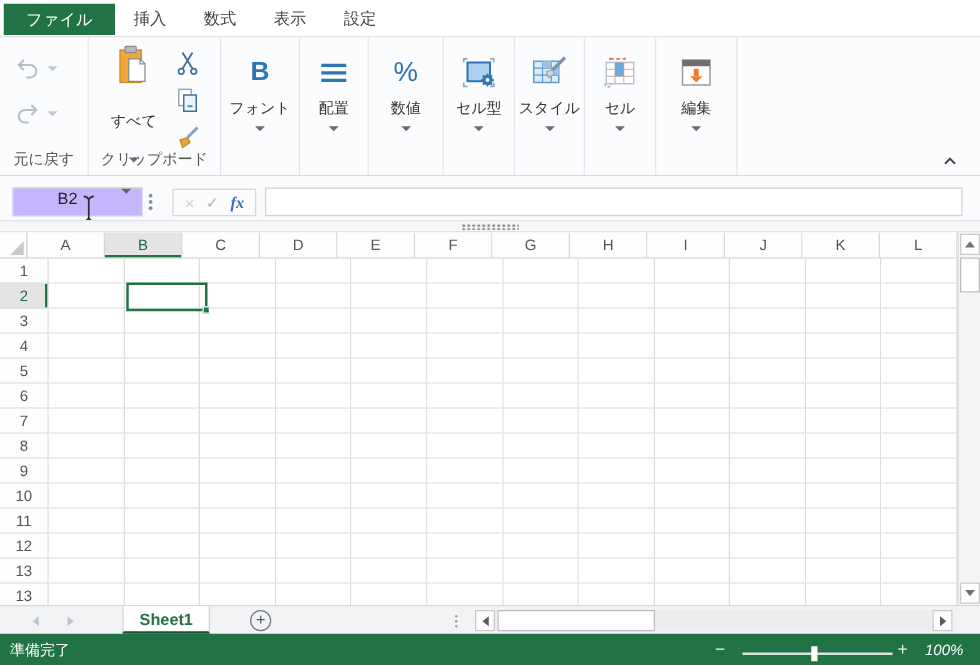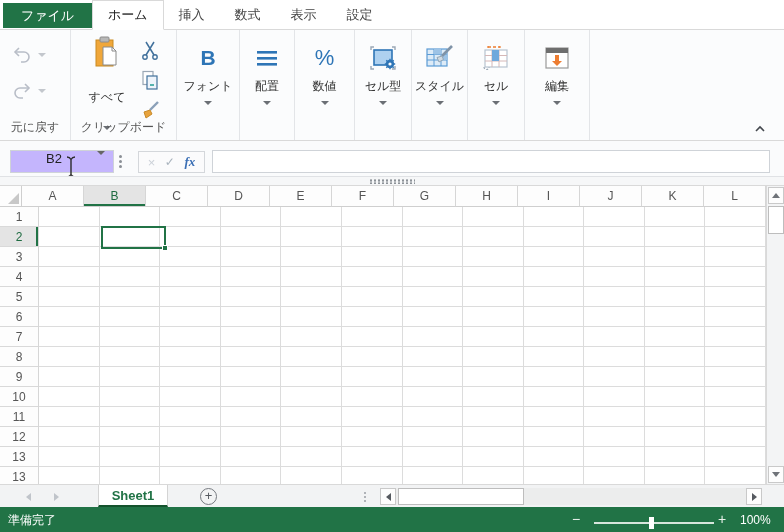--- a/index.html
+++ b/index.html
@@ -99,33 +99,32 @@
   .hs-track { position:absolute; left:396px; top:3px; width:350px; height:17px; background:#eceded; }
   .hs-thumb { position:absolute; left:2px; top:0; width:126px; height:17px; background:#fff; border:1px solid #bdbdbd; }
 
   
   .statusbar { position:absolute; left:0; top:507px; width:784px; height:25px; background:#217346; color:#fff; }
   .status-text { position:absolute; left:8px; top:5px; font-size:12px; color:#fff; }
   .zoom-minus { position:absolute; left:572px; top:4px; font-size:14px; color:#eaf3ec; }
   .zoom-track { position:absolute; left:594px; top:15px; width:120px; height:2px; background:#d7e6dc; }
   .zoom-thumb { position:absolute; left:55px; top:-5px; width:5px; height:12px; background:#fff; }
   .zoom-plus { position:absolute; left:718px; top:4px; font-size:14px; color:#eaf3ec; }
-  .zoom-label { position:absolute; left:740px; top:6px; font-size:12px; color:#fff; }
+  .zoom-label { position:absolute; left:740px; top:6px; font-size:12px; color:#fff;font-style:italic; }
 
   svg { display:block; }
 </style>
 </head>
 <body>
 
 <div class="app">
 
   <header class="tabbar">
     <div class="file-btn">ファイル</div>
     <div class="tab-list">
-        <div class="tab active">ホーム</div>
         <div class="tab">挿入</div>
         <div class="tab">数式</div>
         <div class="tab">表示</div>
         <div class="tab">設定</div>
       </div>
   </header>
 
   <section class="ribbon">
 
     <div class="rgroup g-undo">

